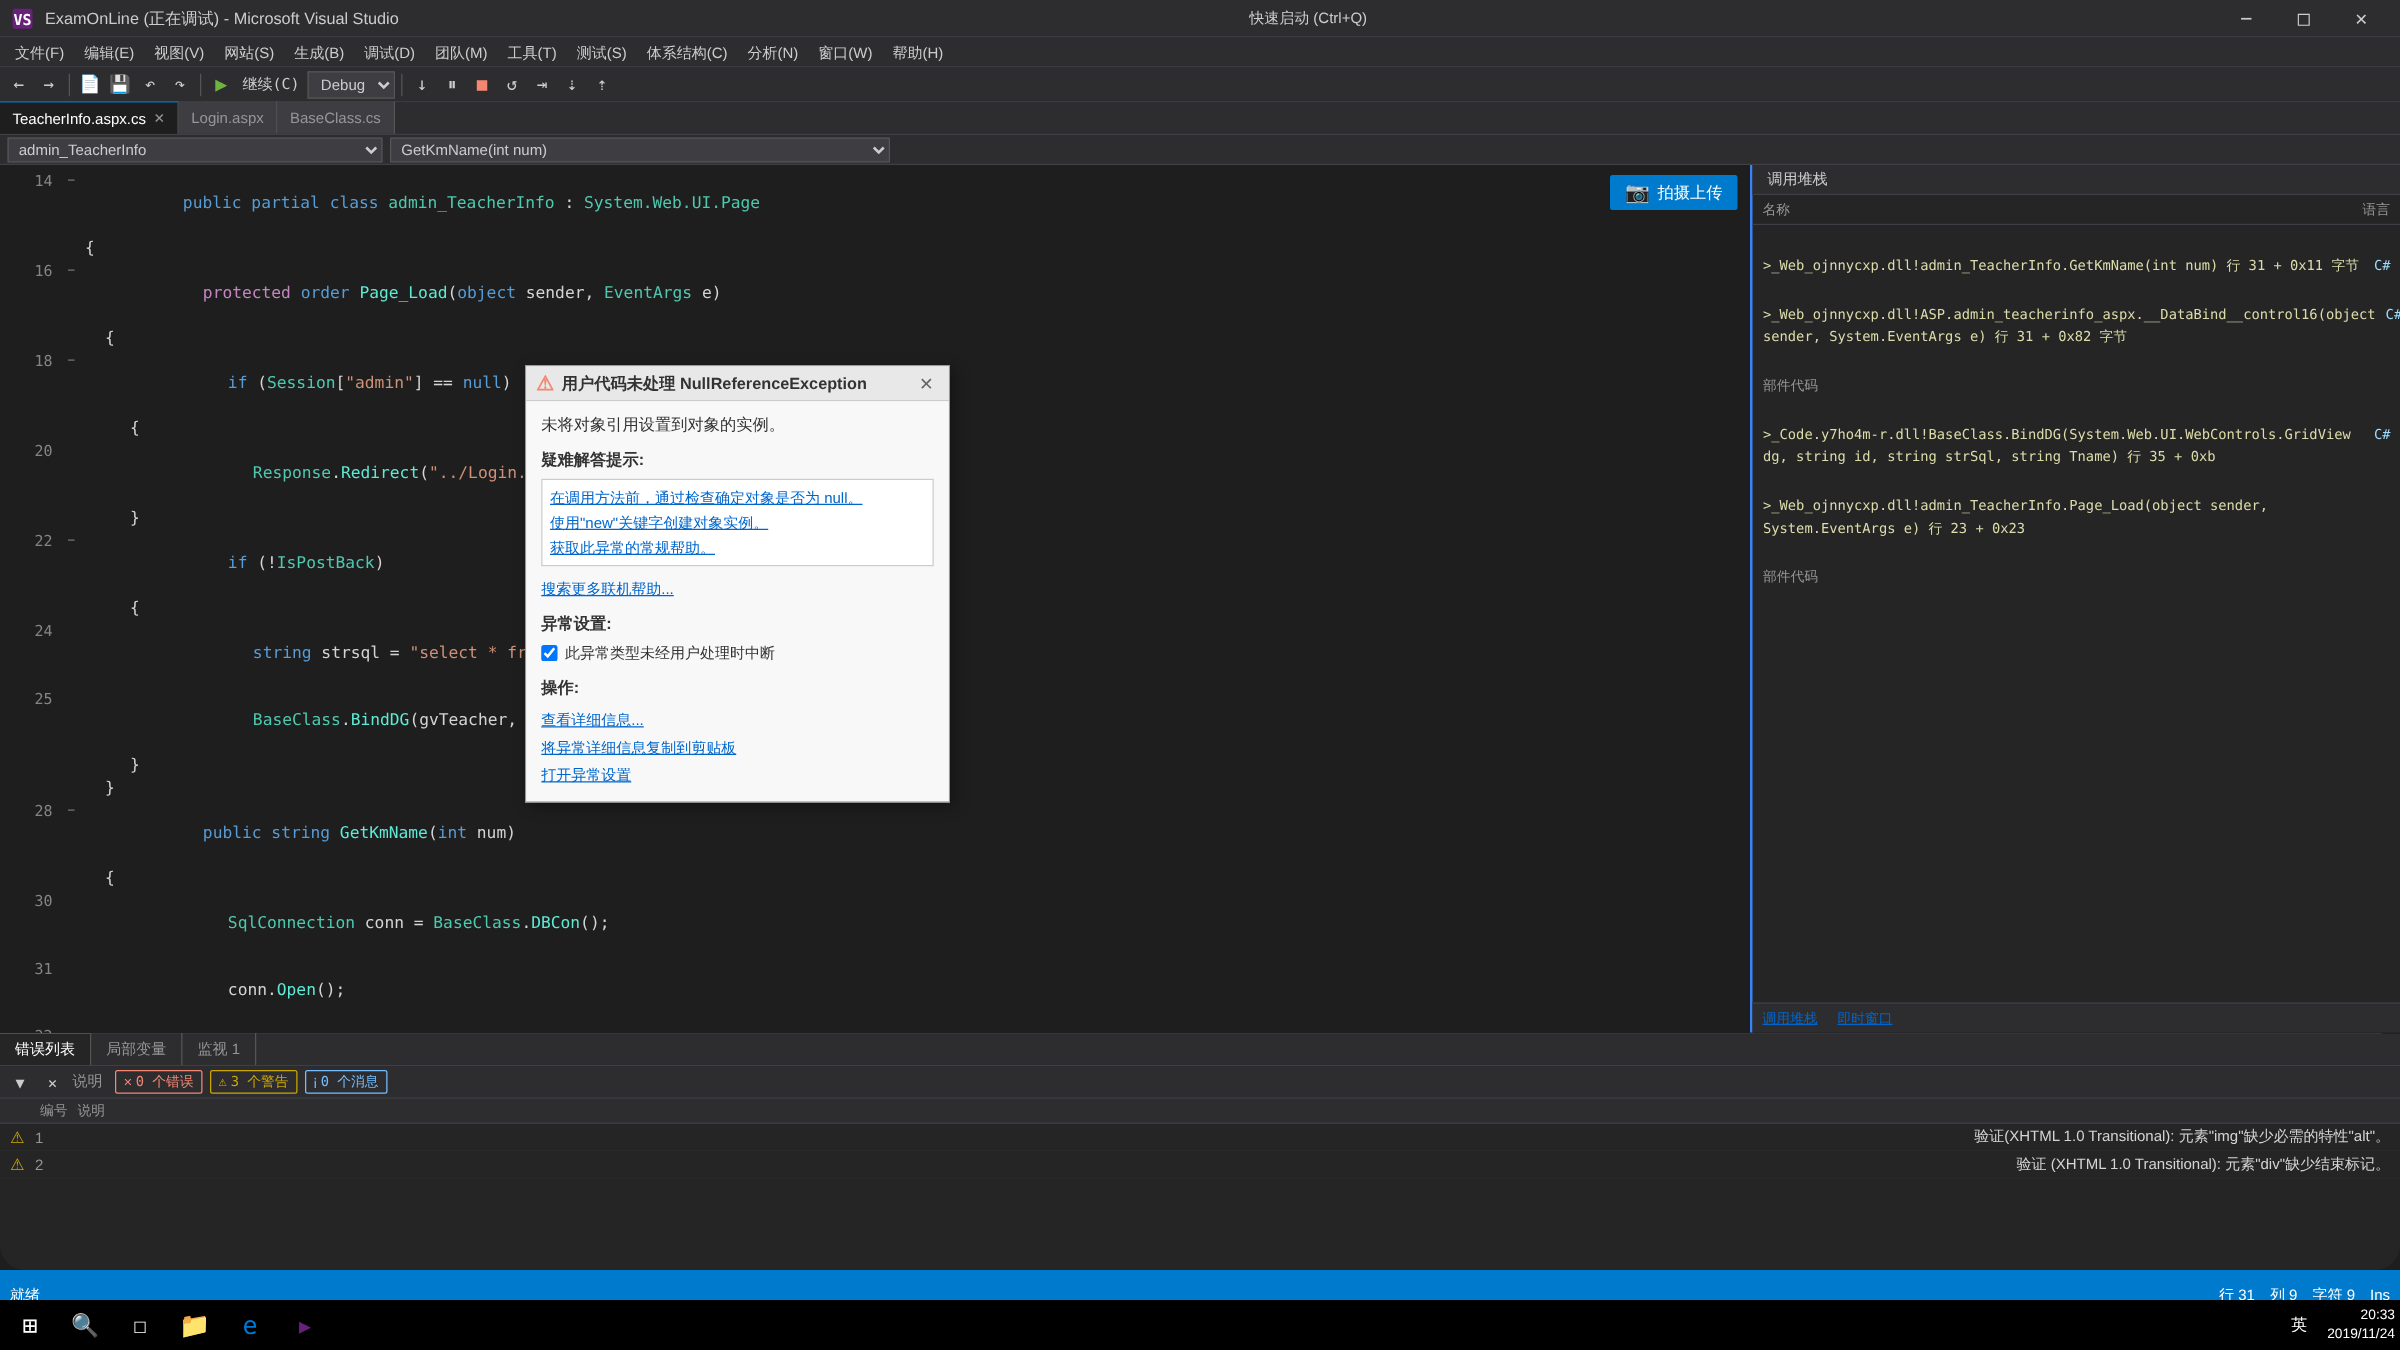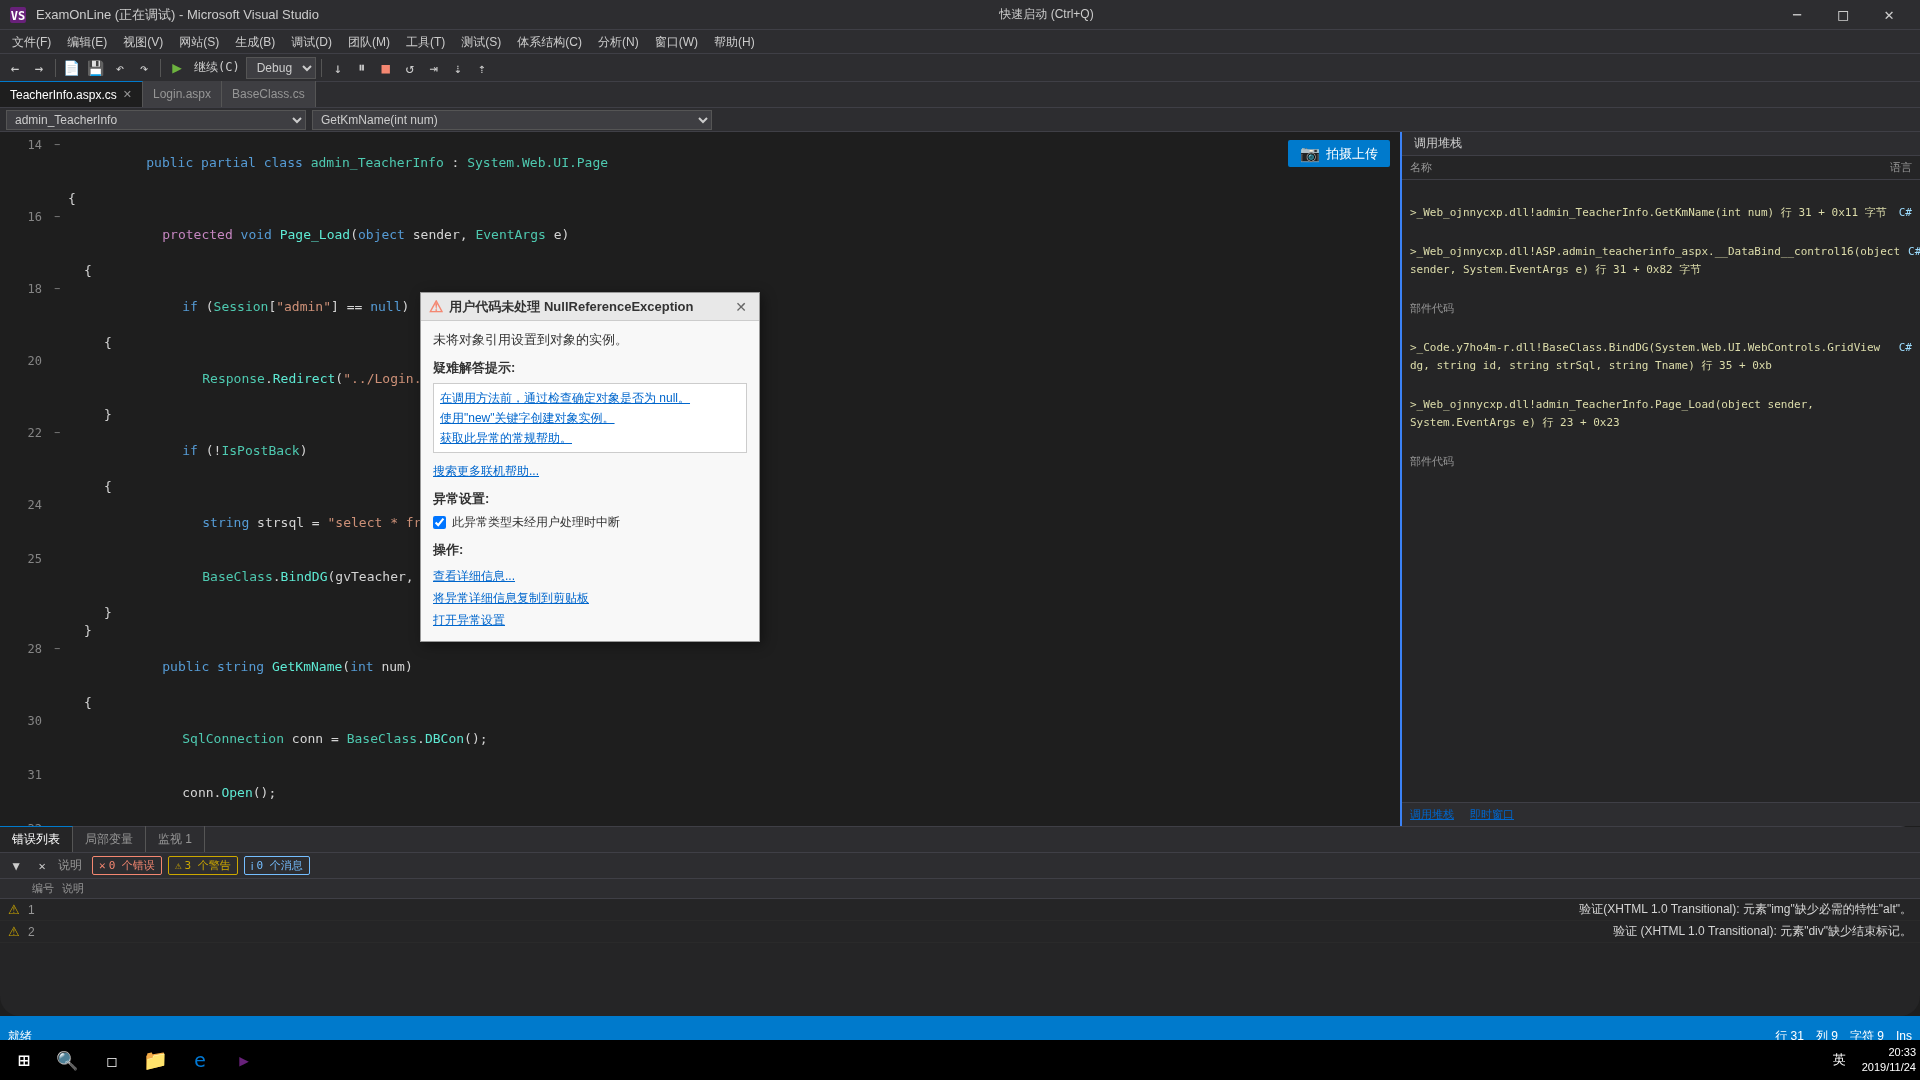--- a/index.html
+++ b/index.html
@@ -668,21 +668,21 @@
       <div class="code-line">
         <div class="line-gutter"></div>
         <div class="line-expand"></div>
         <div class="line-code"><span class="plain">{</span></div>
       </div>
 
       <div class="code-line">
         <div class="line-gutter">16</div>
         <div class="line-expand">−</div>
         <div class="line-code indent1">
-          <span class="kw3">protected</span><span class="plain"> </span><span class="kw">void</span><span class="plain"> </span><span class="method">Page_Load</span><span class="plain">(</span><span class="kw">object</span><span class="plain"> sender, </span><span class="type2">EventArgs</span><span class="plain"> e)</span>
+          <span class="kw3">protected</span><span class="plain"> </span><span class="kw">order</span><span class="plain"> </span><span class="method">Page_Load</span><span class="plain">(</span><span class="kw">object</span><span class="plain"> sender, </span><span class="type2">EventArgs</span><span class="plain"> e)</span>
         </div>
       </div>
       <div class="code-line">
         <div class="line-gutter"></div>
         <div class="line-expand"></div>
         <div class="line-code indent1"><span class="plain">{</span></div>
       </div>
       <div class="code-line">
         <div class="line-gutter">18</div>
         <div class="line-expand">−</div>

